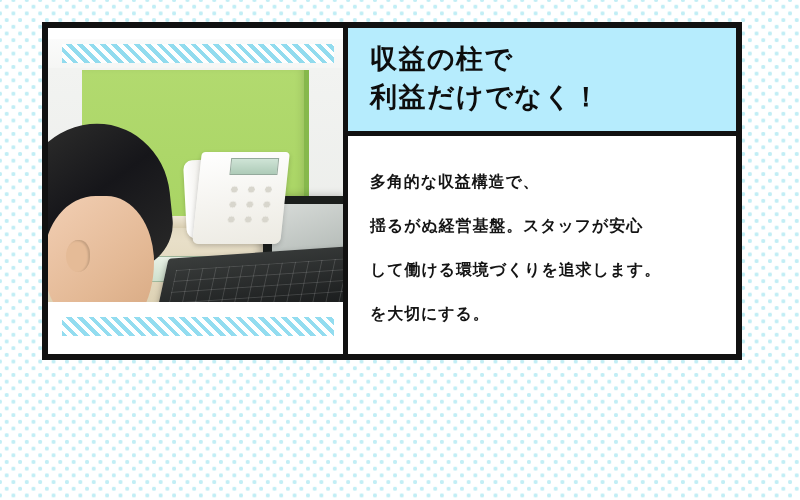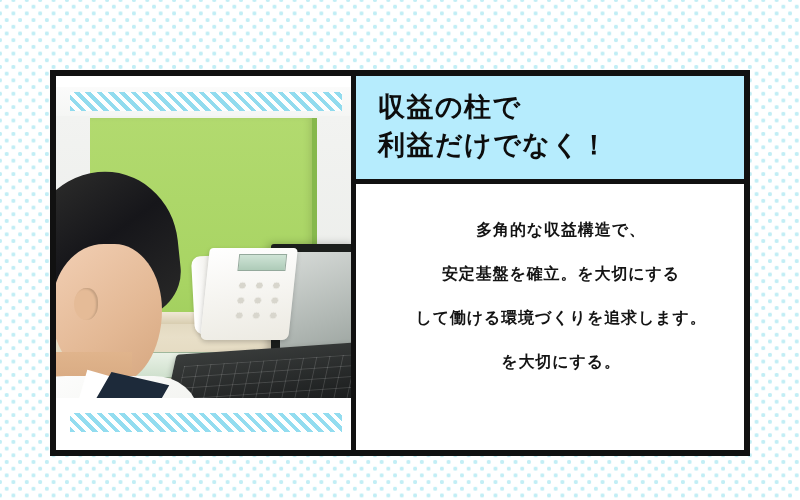--- a/index.html
+++ b/index.html
@@ -17,25 +17,24 @@
       radial-gradient(circle, #9de4f0 1.9px, rgba(157,228,240,0) 2.2px),
       radial-gradient(circle, #9de4f0 1.9px, rgba(157,228,240,0) 2.2px);
     background-size:13.4px 13.4px, 13.4px 13.4px;
     background-position:0 0, 6.7px 6.7px;
     opacity:.62;
   }
 
   
   #card{
     position:absolute;
-    left:50px; top:22px; width:700px; height:386px;
+    left:42px; top:22px; width:700px; height:338px;
     background:#ffffff;
     border:6px solid #111111;
     display:flex;
-    margin-top:48px;
   }
 
   
   #photo-panel{
     position:relative;
     width:300px; height:100%;
     background:#ffffff;
     border-right:5px solid #111111;
     overflow:hidden;
   }
@@ -240,21 +239,21 @@
   .headline-line{
     font-family:"DejaVu Sans", sans-serif;
     font-weight:700;
     font-size:27px;
     line-height:1.42;
     letter-spacing:.055em;
     color:#0d0d0d;
     white-space:nowrap;
   }
   #body-block{
-    flex:1; padding:24px 0 12px 22px;text-align:center;
+    flex:1; padding:24px 0 12px 22px;
   }
   .body-line{
     font-family:"DejaVu Sans", sans-serif;
     font-weight:700;
     font-size:16px;
     line-height:44px;
     letter-spacing:.055em;
     color:#141414;
     white-space:nowrap;
   }
@@ -310,19 +309,19 @@
 
   <div id="text-panel">
 
     <div id="headline-band">
       <div class="headline-line">収益の柱で</div>
       <div class="headline-line">利益だけでなく！</div>
     </div>
 
     <div id="body-block">
       <div class="body-line">多角的な収益構造で、</div>
-      <div class="body-line">安定基盤を確立。を大切にする</div>
+      <div class="body-line">揺るがぬ経営基盤。スタッフが安心</div>
       <div class="body-line">して働ける環境づくりを追求します。</div>
       <div class="body-line">を大切にする。</div>
     </div>
 
   </div>
 </div>
 
 </body></html>

